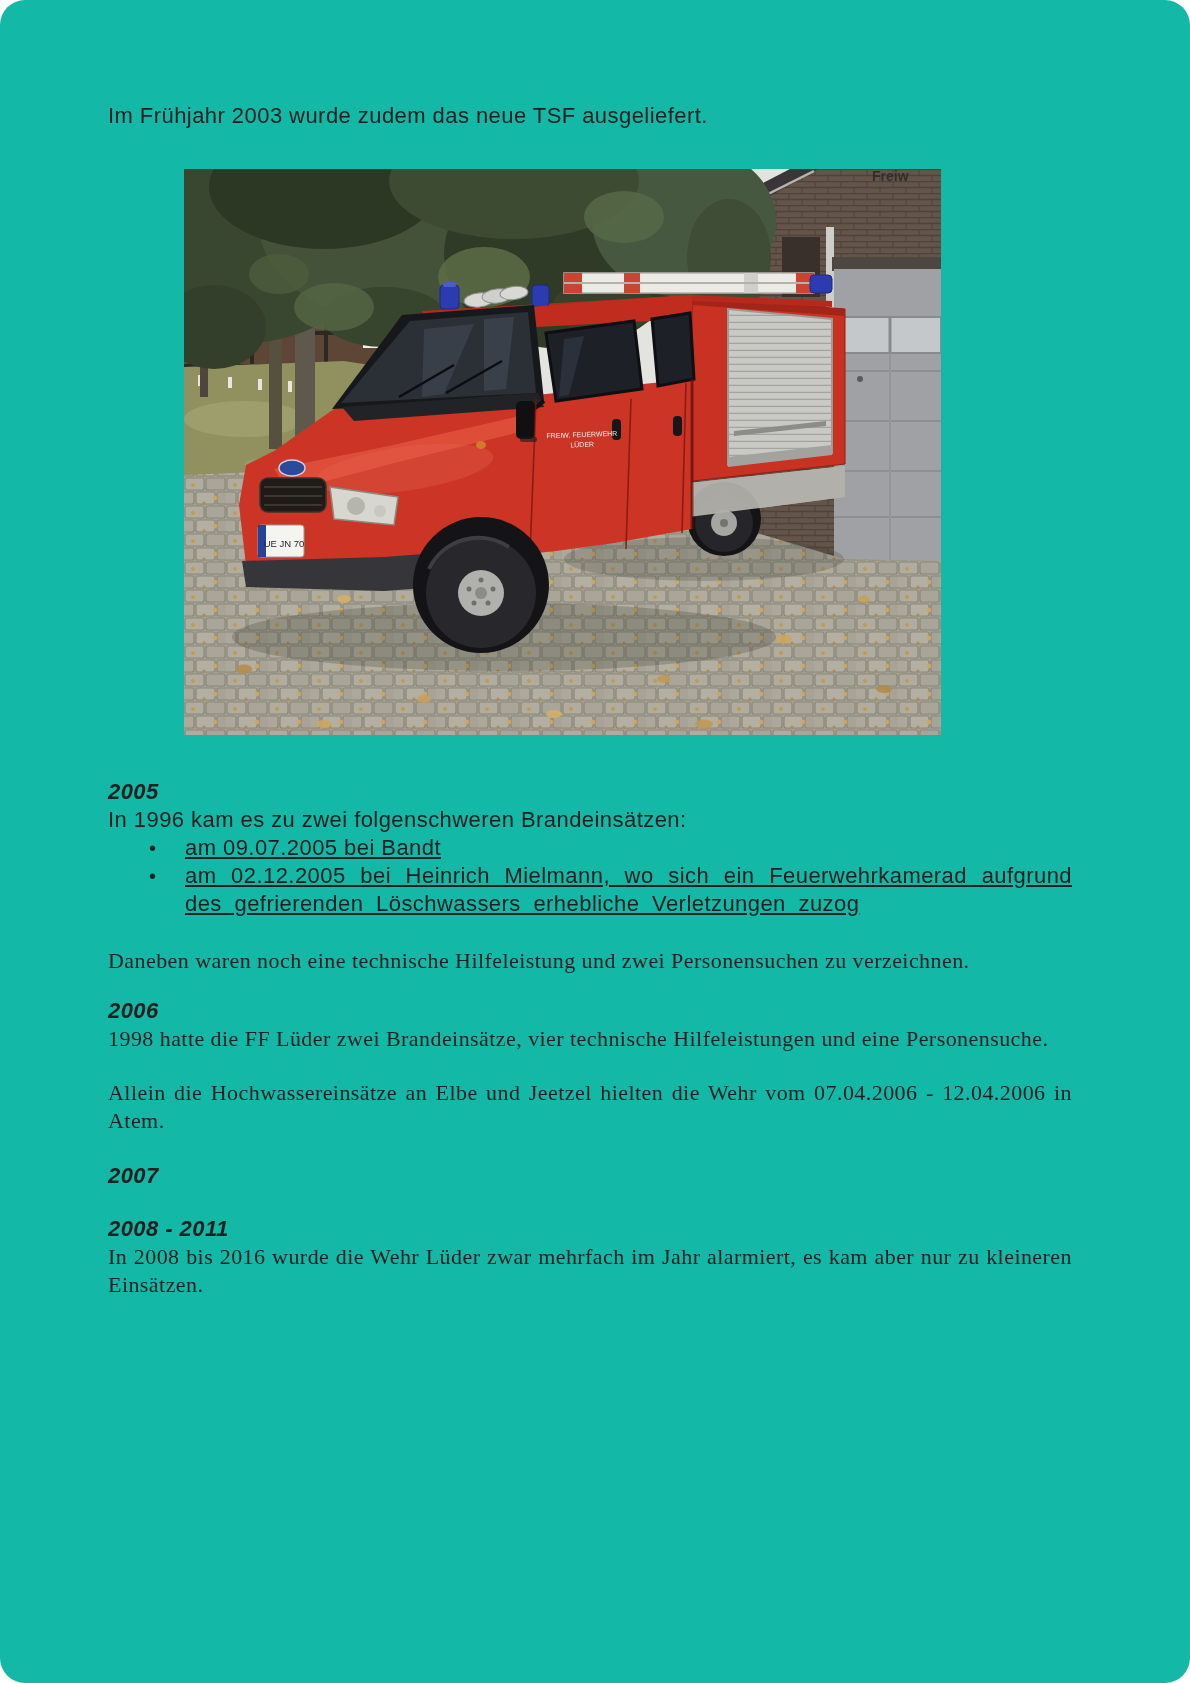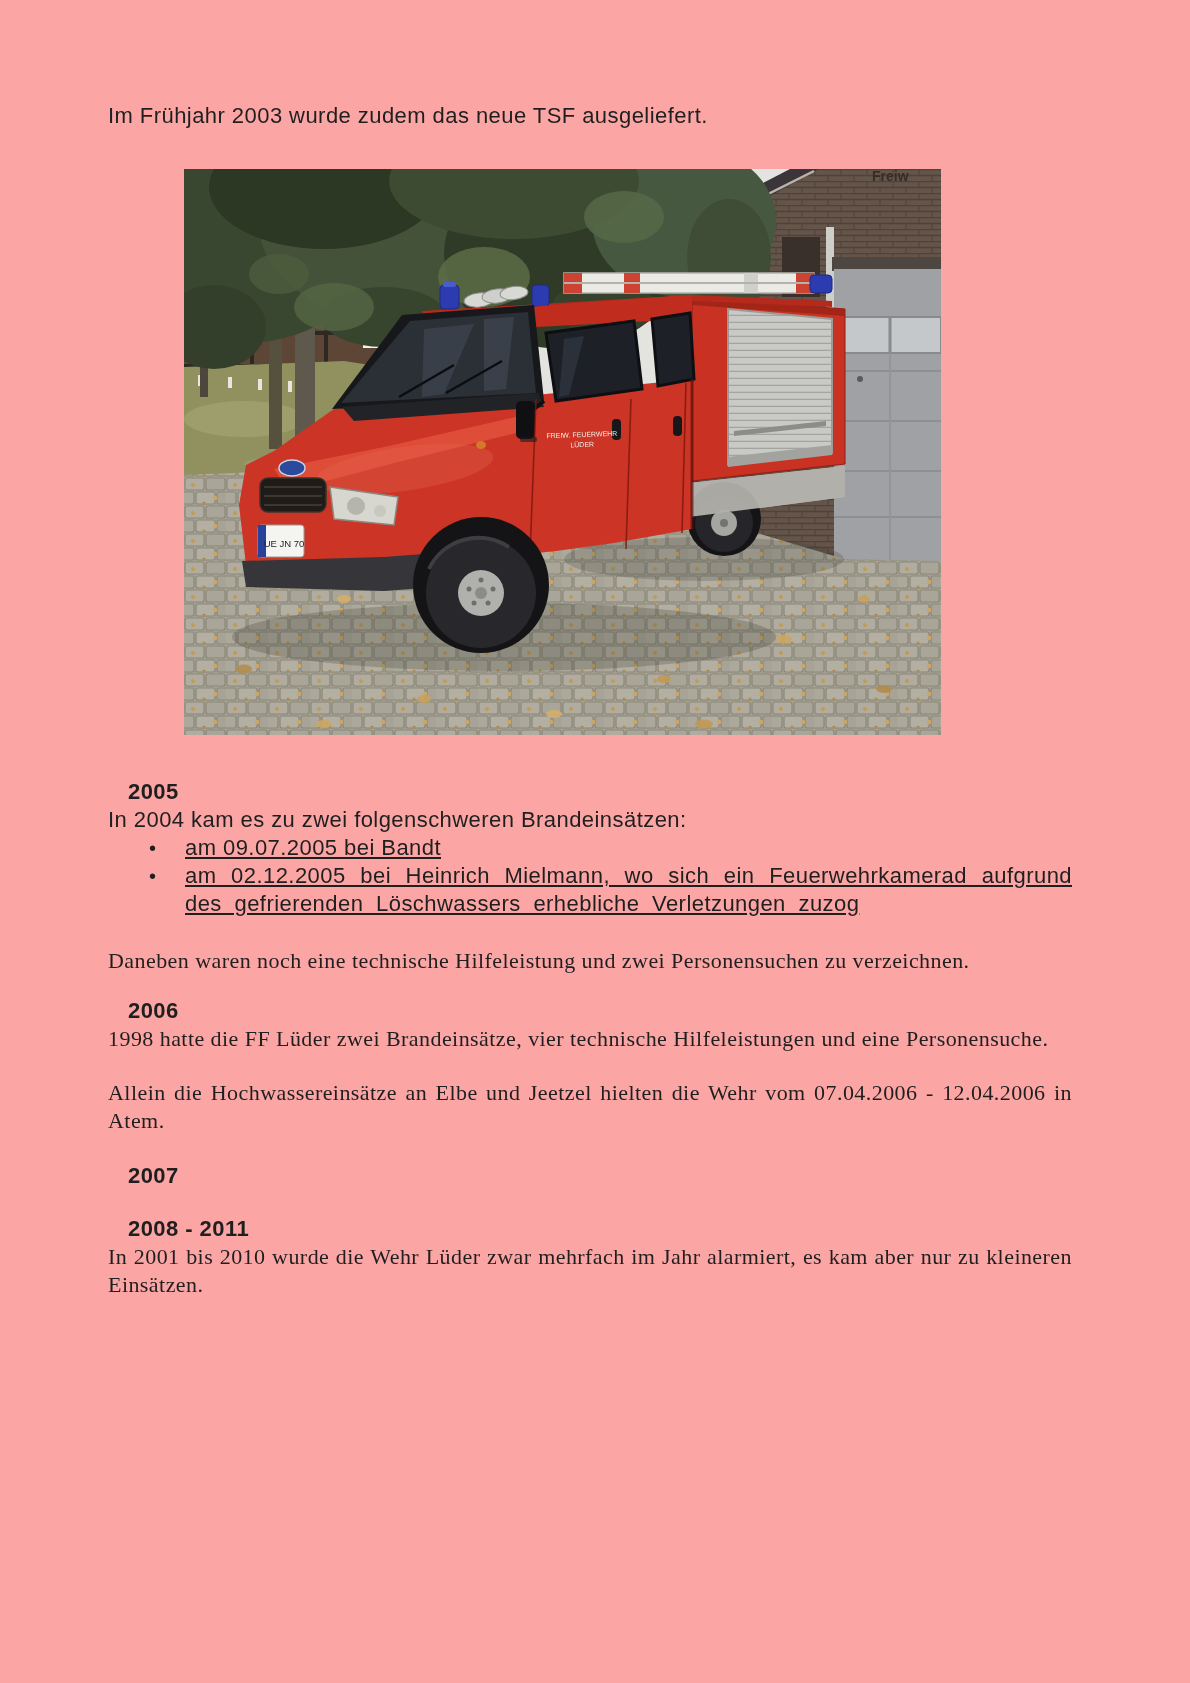--- a/index.html
+++ b/index.html
@@ -1,29 +1,30 @@
 <!DOCTYPE html>
 <html><head>
 <meta charset="utf-8">
 <style>
   html,body{margin:0;padding:0;background:#ffffff;}
   .page{
     position:relative;
     width:1190px;height:1683px;
-    background:#fca5a5;
+    background:#14b8a6;
     overflow:hidden;
     font-family:"Liberation Sans", sans-serif;
     color:#1f1f1f;
+    border-radius:25px;
   }
   .content{margin-left:108px;width:964px;}
   .line, .para, .lead, .heading{
     font-size:22px;line-height:28px;letter-spacing:0.02em;margin:0;
   }
   .para{text-align:justify;font-family:Liberation Serif, serif;}
-  .heading{font-weight:bold;margin-left:20px;}
+  .heading{font-weight:bold;font-style:italic;}
   .intro{margin-top:102px;}
   .photo-wrap{margin-top:39px;margin-left:76px;width:757px;height:566px;}
   .photo-wrap svg{display:block;}
   .sec-1{margin-top:43px;}
   .p-after{margin-top:29px;}
   .sec-2{margin-top:22px;}
   .p-allein{margin-top:26px;}
   .sec-3{margin-top:27px;}
   .sec-4{margin-top:25px;}
   ul.bullets{list-style:none;margin:0;padding:0;text-decoration:underline;}
@@ -294,37 +295,37 @@
                 <circle cx="290" cy="434" r="2.5"></circle>
               <circle cx="285" cy="420" r="2.5"></circle>
             </g>
           </g>
         </g>
       </svg>
     </figure>
 
     <section class="sec-1">
       <h3 class="heading">2005</h3>
-      <p class="lead">In 2004 kam es zu zwei folgenschweren Brandeinsätzen:</p>
+      <p class="lead">In 1996 kam es zu zwei folgenschweren Brandeinsätzen:</p>
       <ul class="bullets">
         <li>am 09.07.2005 bei Bandt</li>
         <li class="stretch">am 02.12.2005 bei Heinrich Mielmann, wo sich ein Feuerwehrkamerad aufgrund des gefrierenden Löschwassers erhebliche Verletzungen zuzog</li>
       </ul>
       <p class="para p-after">Daneben waren noch eine technische Hilfeleistung und zwei Personensuchen zu verzeich­nen.</p>
     </section>
 
     <section class="sec-2">
       <h3 class="heading">2006</h3>
       <p class="para">1998 hatte die FF Lüder zwei Brandeinsätze, vier technische Hilfeleistungen und eine Per­sonensuche.</p>
       <p class="para p-allein">Allein die Hochwassereinsätze an Elbe und Jeetzel hielten die Wehr vom 07.04.2006 - 12.04.2006 in Atem.</p>
     </section>
 
     <section class="sec-3">
       <h3 class="heading">2007</h3>
     </section>
 
     <section class="sec-4">
       <h3 class="heading">2008 - 2011</h3>
-      <p class="para">In 2001 bis 2010 wurde die Wehr Lüder zwar mehrfach im Jahr alarmiert, es kam aber nur zu kleineren Einsätzen.</p>
+      <p class="para">In 2008 bis 2016 wurde die Wehr Lüder zwar mehrfach im Jahr alarmiert, es kam aber nur zu kleineren Einsätzen.</p>
     </section>
 
   </div>
 </div>
 
 </body></html>

